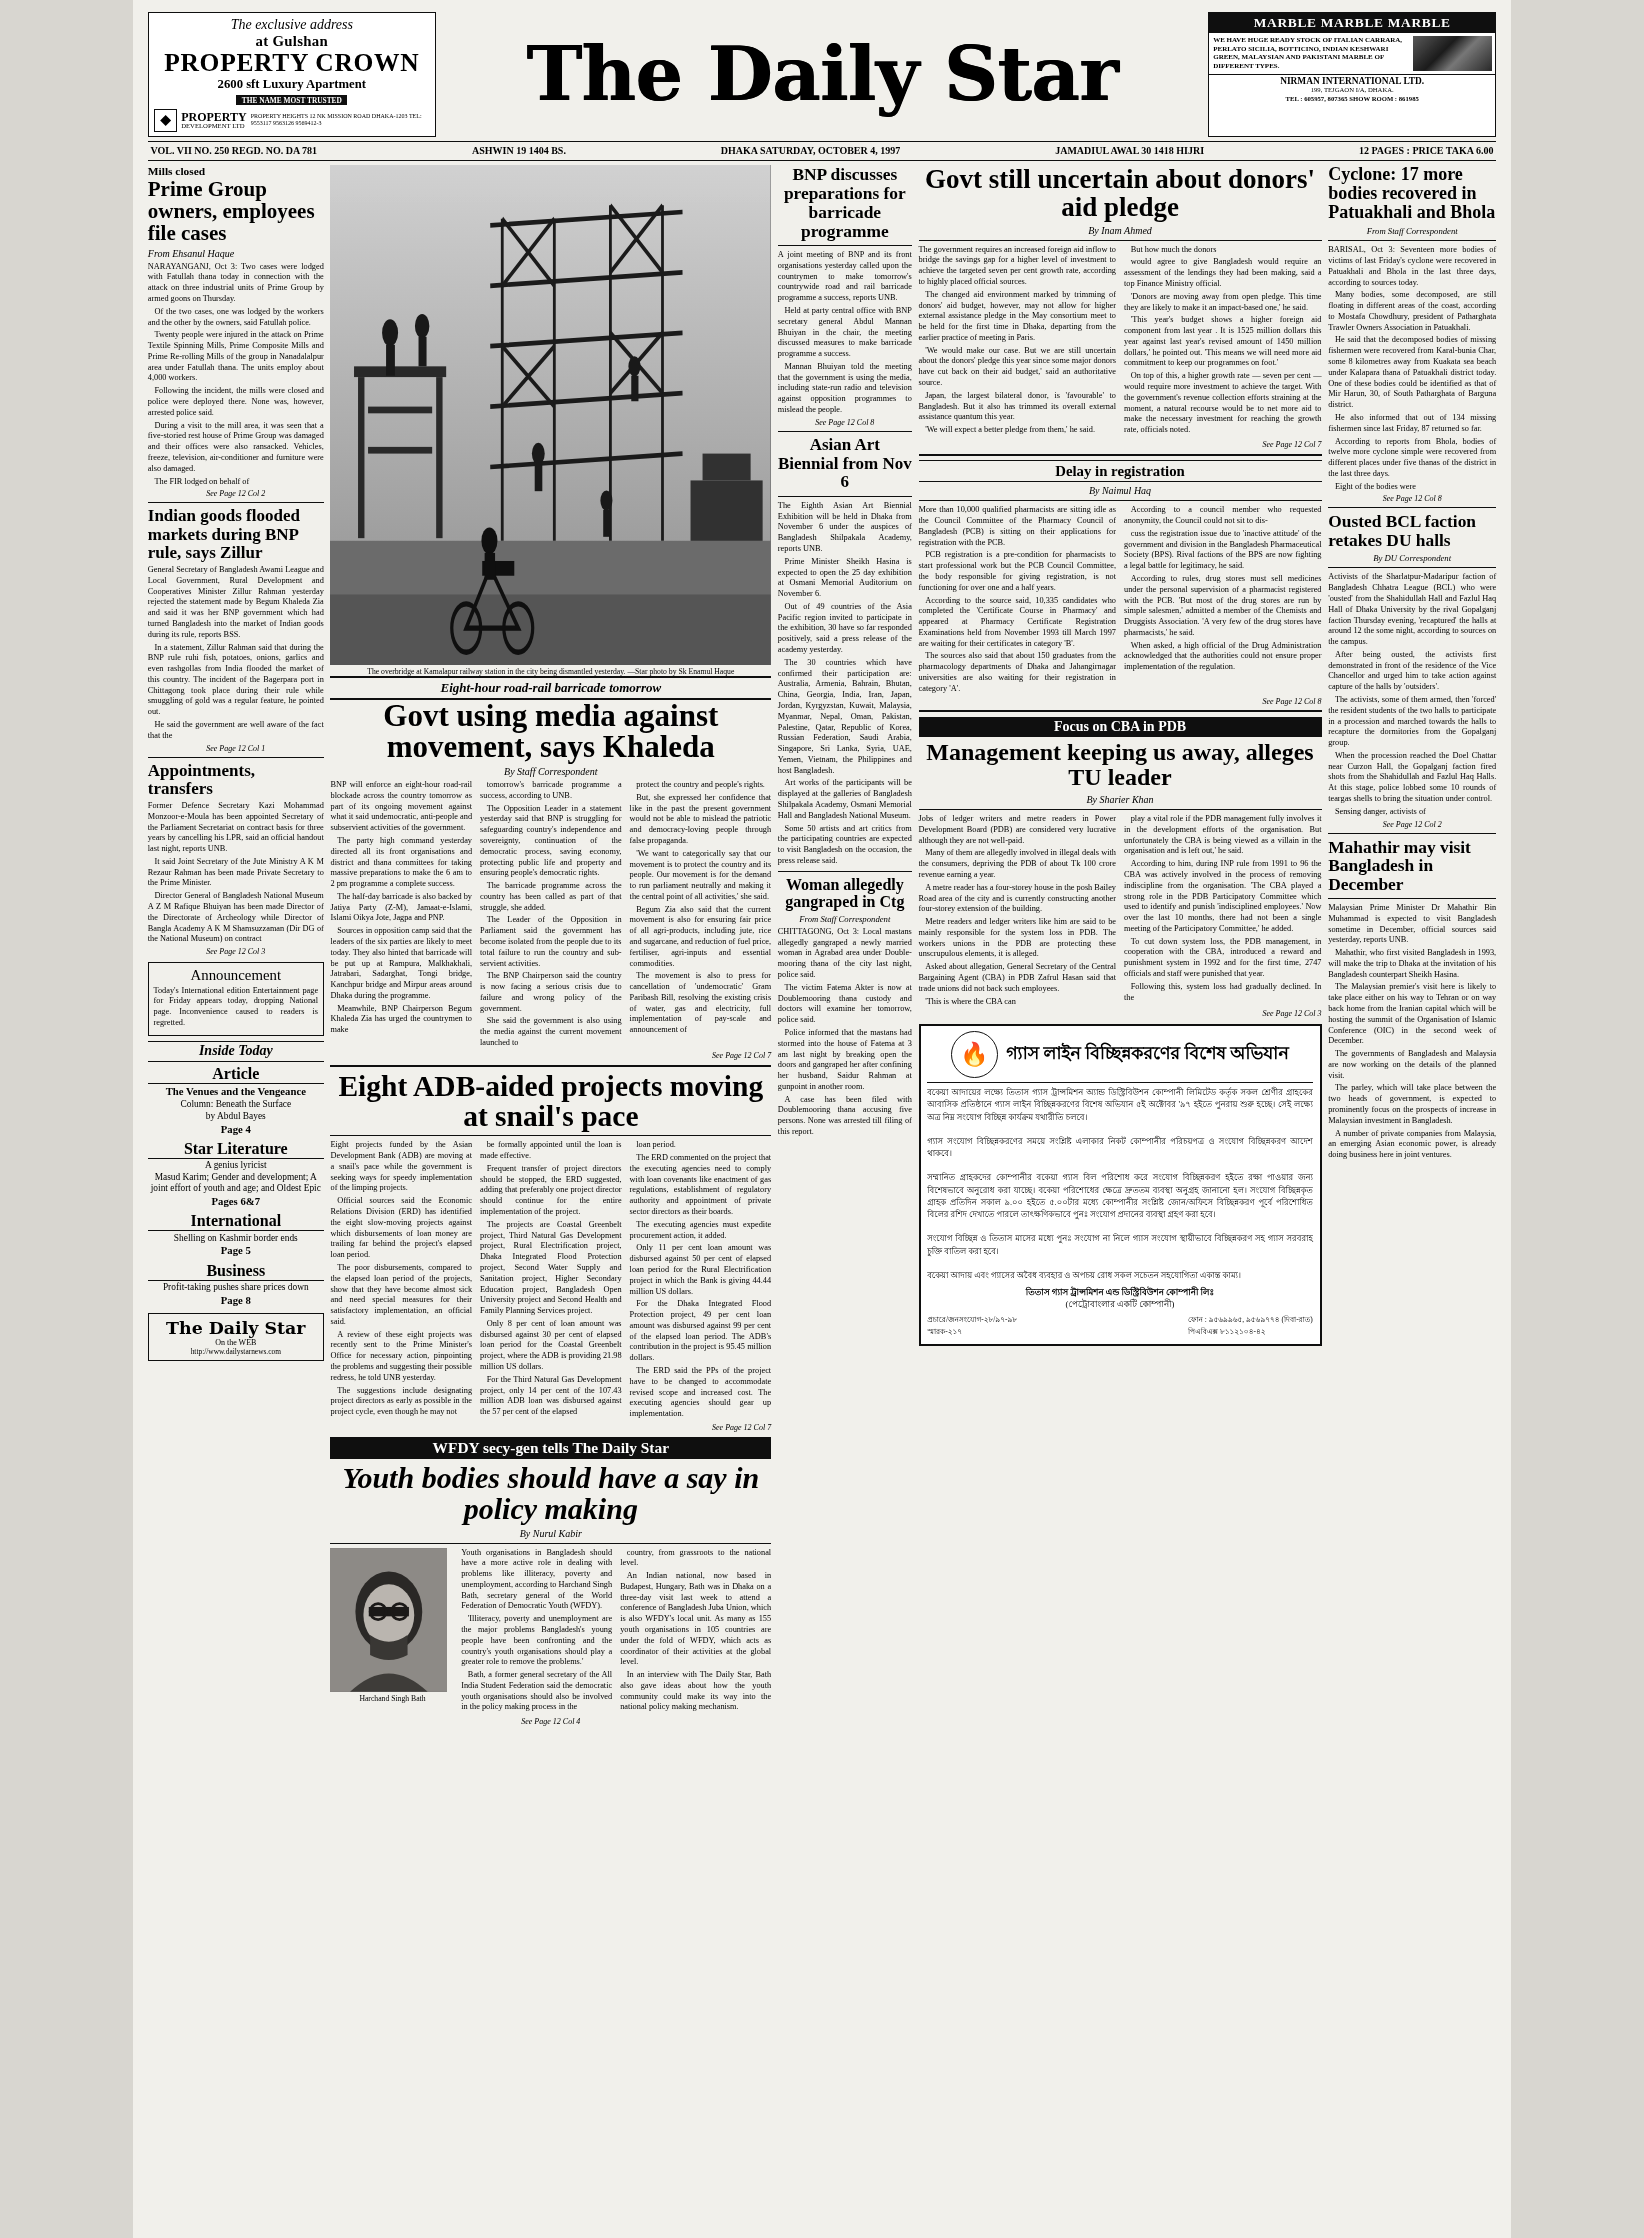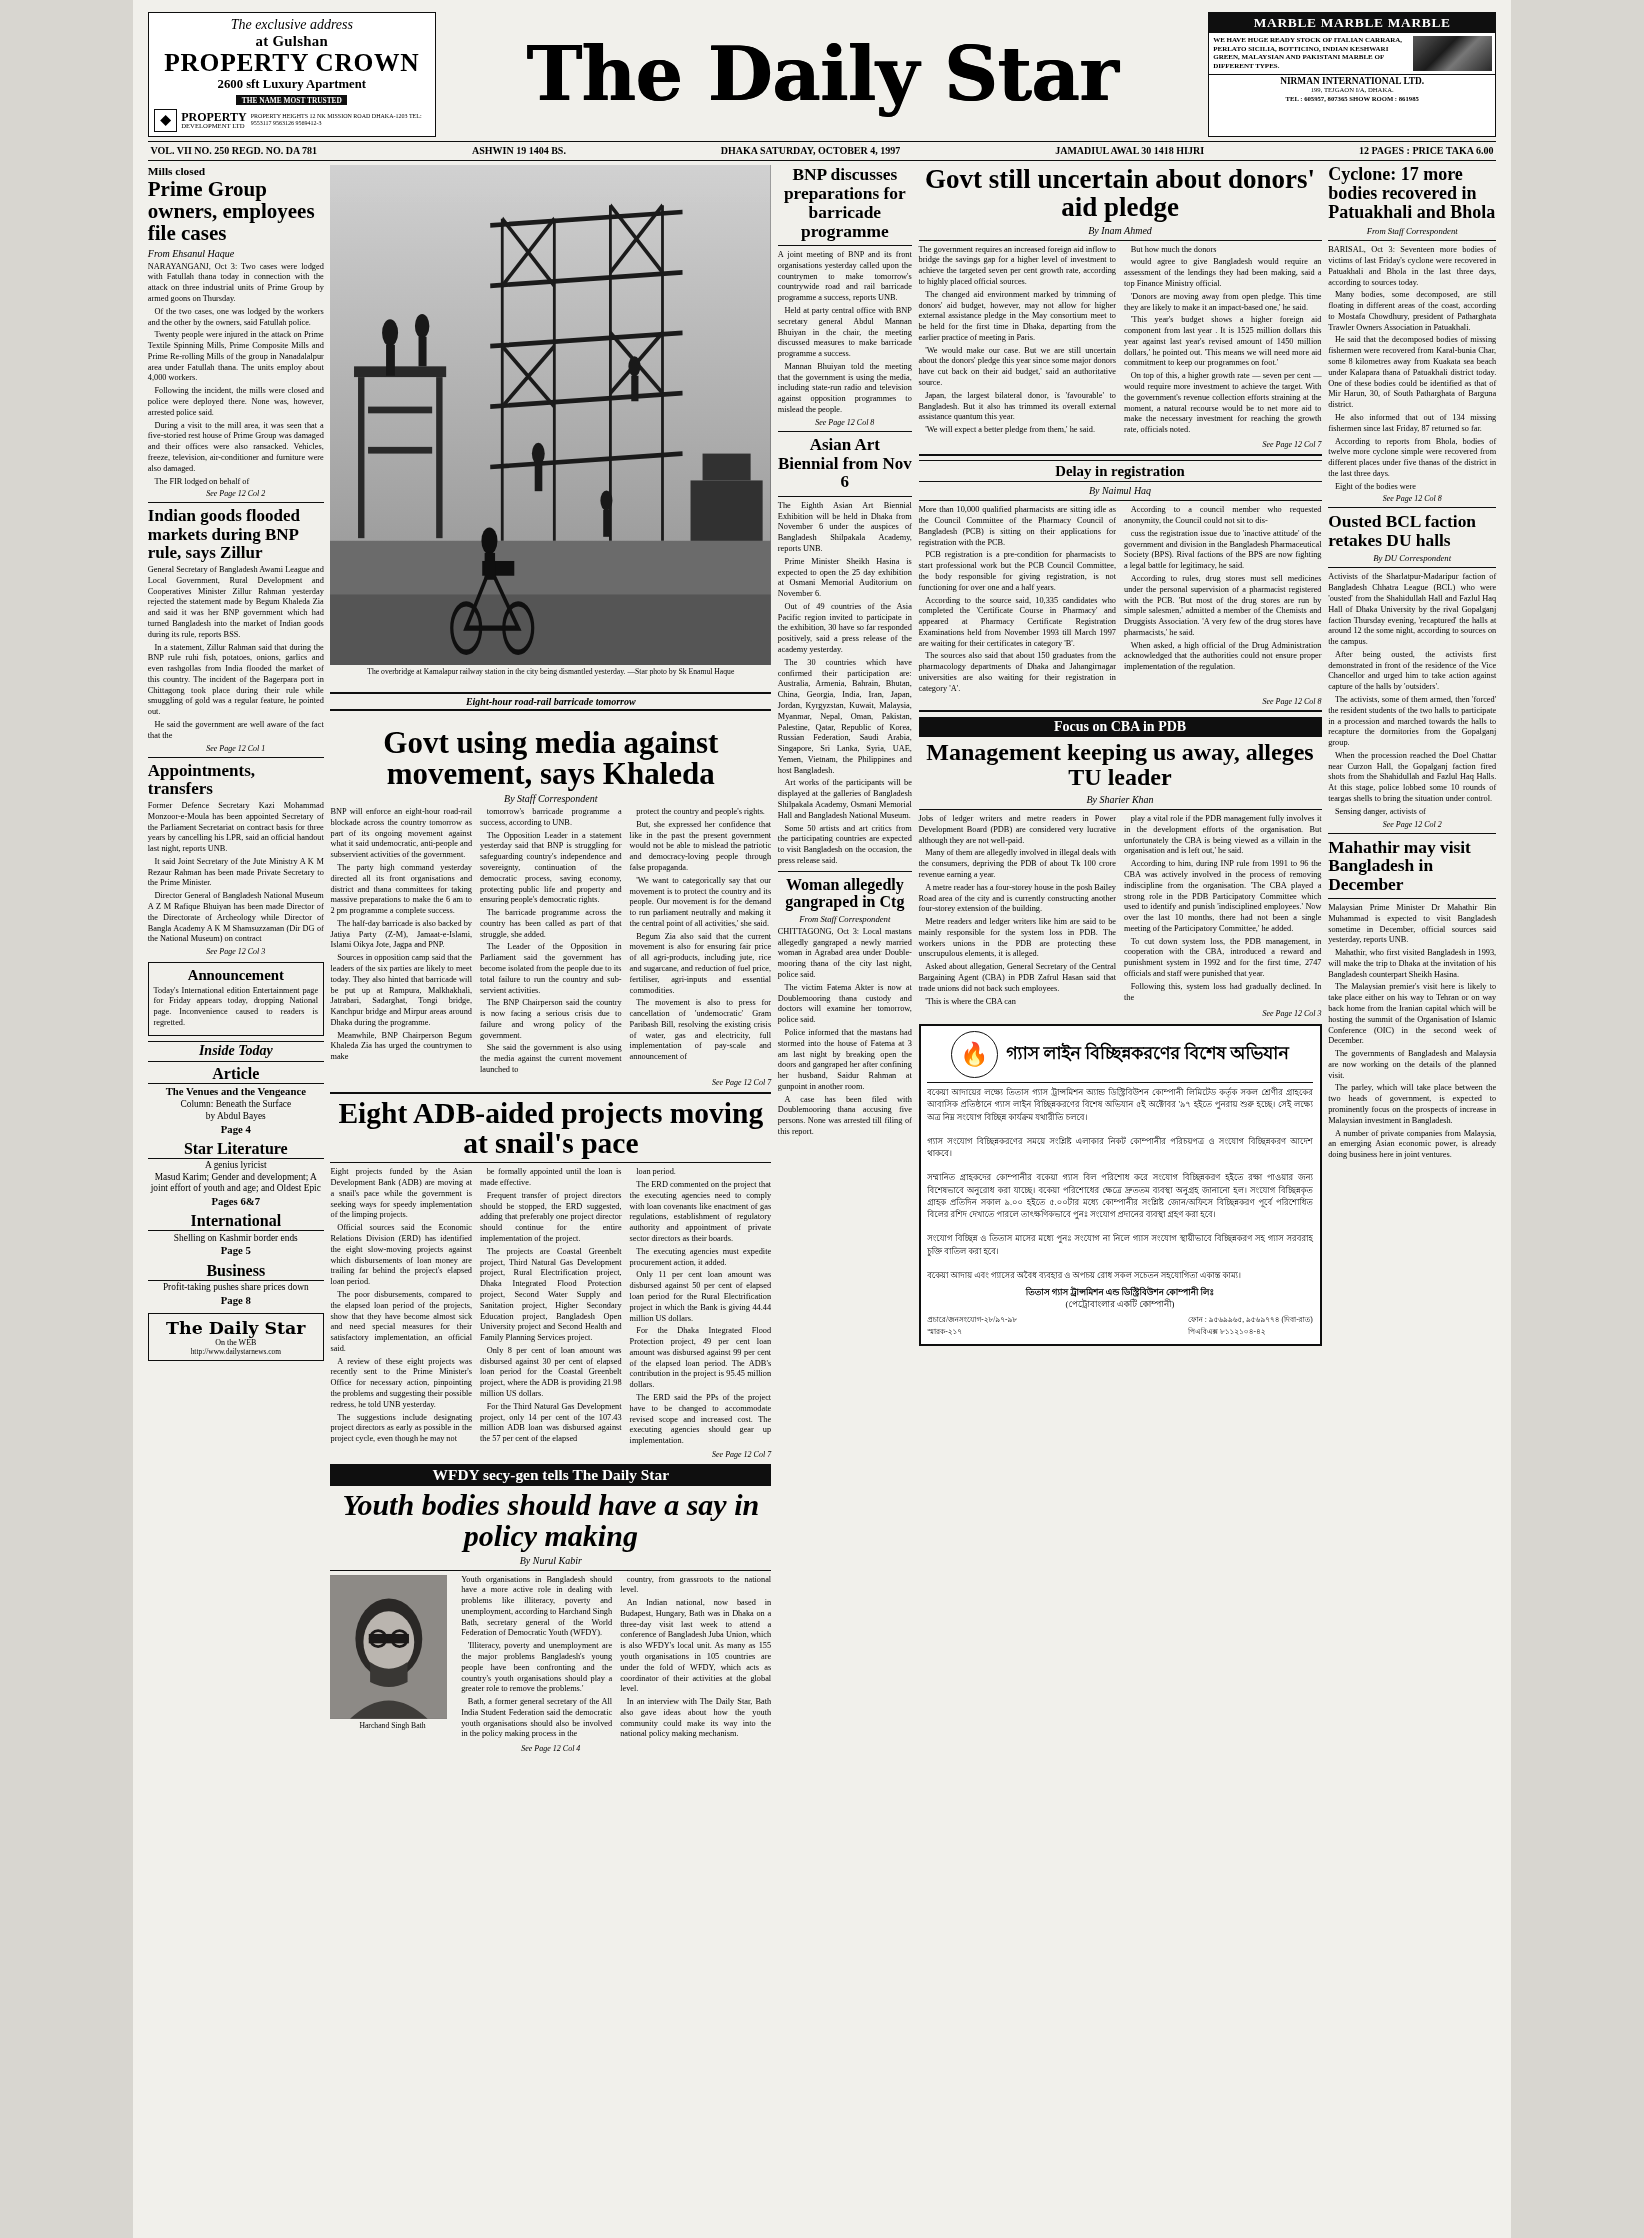--- a/index.html
+++ b/index.html
@@ -58,31 +58,31 @@
   .byline { text-align:center; font-size:10px; margin:3.4px 0 2.7px; font-style:italic;}
   .byline.small { font-size:8.7px;}
   .body { font-size:8.3px; line-height:1.3; text-align:justify; }
   .body p { margin:0 0 2px 0; text-indent:6.7px;}
   .body p.first { text-indent:0;}
   .twocol { column-count:2; column-gap:8px; }
   .threecol { column-count:3; column-gap:8px; }
   .cont { font-size:8px; font-style:italic; text-align:center; margin-top:2px;}
   .kicker-box {
     border-top:2px solid #111; border-bottom:2px solid #111; text-align:center;
-    font-size:10px; font-weight:bold; padding:2px 0; margin:16px 0; font-style:italic;
+    font-size:13px; font-weight:bold; padding:2px 0; margin:0 0; font-style:italic;
   }
   .kicker-plain { text-align:center; font-size:14.8px; font-weight:bold; border-top:1.3px solid #111; border-bottom:1.3px solid #111; padding:1.3px 0; margin:3.4px 0;}
   .photo { background:#3a3a3a; position:relative; overflow:hidden;}
   .caption { font-size:7.7px; text-align:center; padding:2px 1.3px 0; line-height:1.2;}
   .blackbar { background:#111; color:#fff; text-align:center; font-weight:bold; padding:2px 0; font-size:15.4px;}
   .divline { border-top:0.7px solid #111; margin:4px 0;}
   .thickline { border-top:2px solid #111; margin:4.7px 0;}
   
   .annbox { border:1.3px solid #111; padding:4px 4.7px; margin-top:5.4px; }
-  .annbox .t { text-align:center; font-size:14.8px; font-weight:bold; margin-bottom:2px;}
+  .annbox .t { text-align:center; font-size:14.8px; font-weight:normal; margin-bottom:2px;}
   .inside-hd { text-align:center; font-weight:bold; font-size:14px; font-style:italic; border-top:1.3px solid #111; border-bottom:1.3px solid #111; margin:5.4px 0 2.7px; padding:1.3px 0;}
   .sect { text-align:center; font-weight:bold; font-size:16px; margin:3.4px 0 1.3px; border-bottom:0.7px solid #111;}
   .inside-item { text-align:center; font-size:9.4px; line-height:1.25; margin-bottom:2.7px;}
   .inside-item b { font-size:10.7px; }
   .minibox { border:1.3px solid #111; text-align:center; padding:4px 2.7px; margin-top:5.4px;}
   .minibox .nm { font-family:"DejaVu Serif",serif; font-weight:bold; font-size:17.4px;}
   .minibox .url { font-size:7.4px;}
   .bnbox { border:2px double #111; padding:5.4px 6.7px; margin-top:5.4px; background:#fff;}
   .bn-title { text-align:center; font-size:17.4px; font-weight:bold; margin-bottom:4px;}
   .bn-body { font-size:8.4px; line-height:1.45; text-align:justify;}

